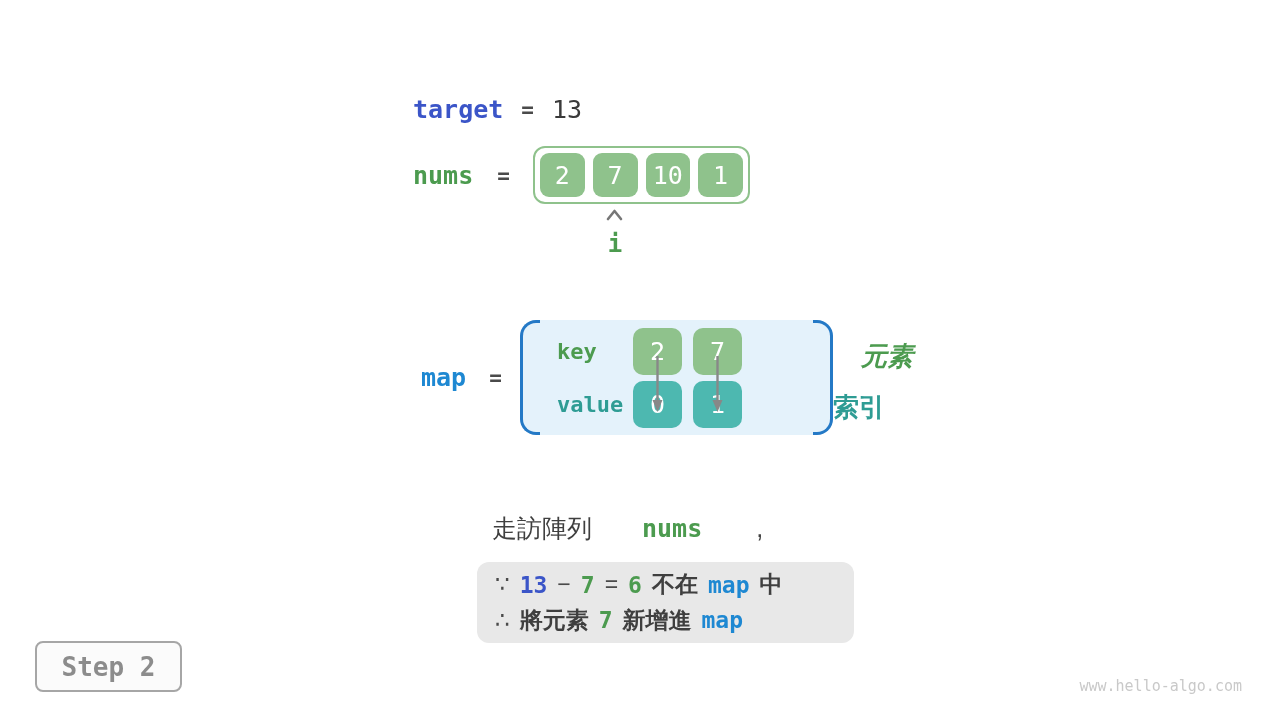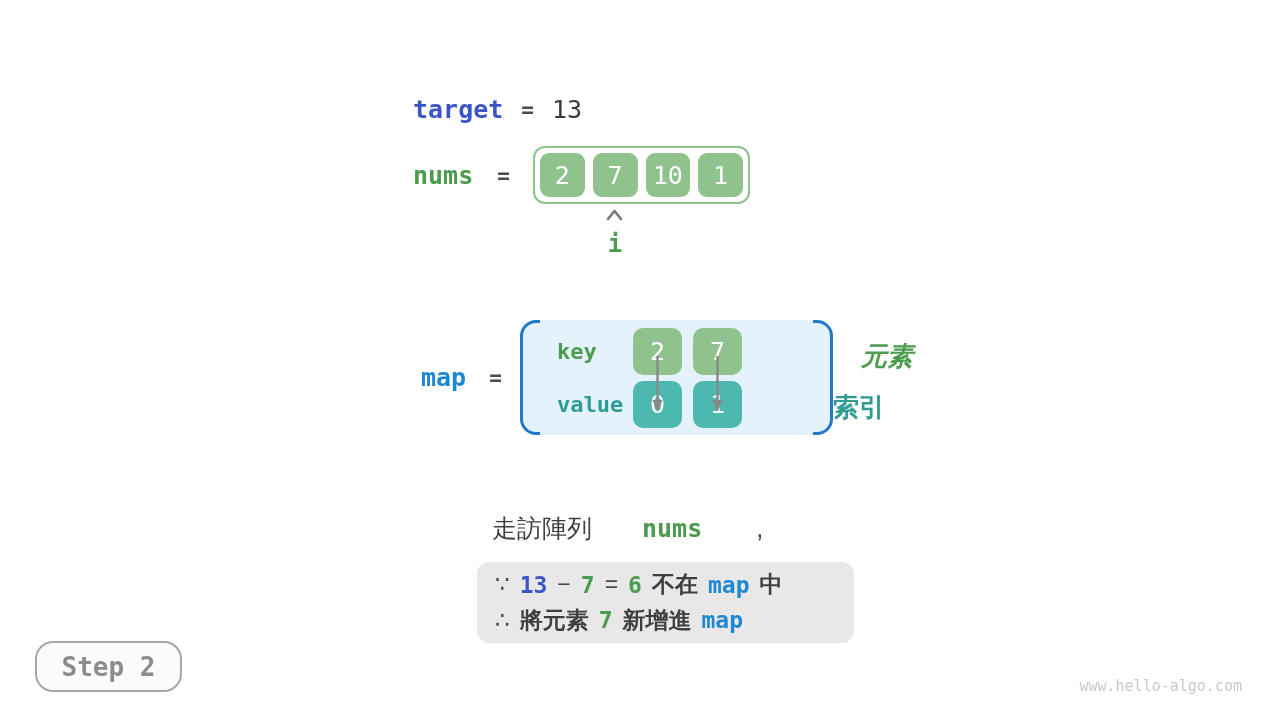--- a/index.html
+++ b/index.html
@@ -69,21 +69,21 @@
   .note-line { display:flex; align-items:center; height:36px; font-size:23px; color:#3f3f3f; }
   .note-line span { margin-right:10px; white-space:nowrap; }
   .seg-indigo { font-family:"DejaVu Sans Mono", monospace; font-weight:bold; color:var(--indigo); }
   .seg-green  { font-family:"DejaVu Sans Mono", monospace; font-weight:bold; color:var(--green-text); }
   .seg-blue   { font-family:"DejaVu Sans Mono", monospace; font-weight:bold; color:var(--blue); }
   .seg-dark   { color:#3f3f3f;font-weight:bold; }
   .seg-sym    { color:#4a4a4a; }
 
   
   .step-badge { position:absolute; left:35px; top:641px; width:147px; height:51px;
-                border:2px solid #a6a6a6; border-radius:18px; background:#fbfbfb;
+                border:2px solid #a6a6a6; border-radius:8px; background:#fbfbfb;
                 display:flex; align-items:center; justify-content:center;
                 font-family:"DejaVu Sans Mono", monospace; font-weight:bold;
                 font-size:26px; color:#8c8c8c; }
   .watermark { position:absolute; right:38px; top:677px;
                font-family:"DejaVu Sans Mono", monospace; font-size:15px; color:#c9c9c9;margin-left:39px; }
 </style>
 </head>
 <body>
 
 <div class="canvas">

